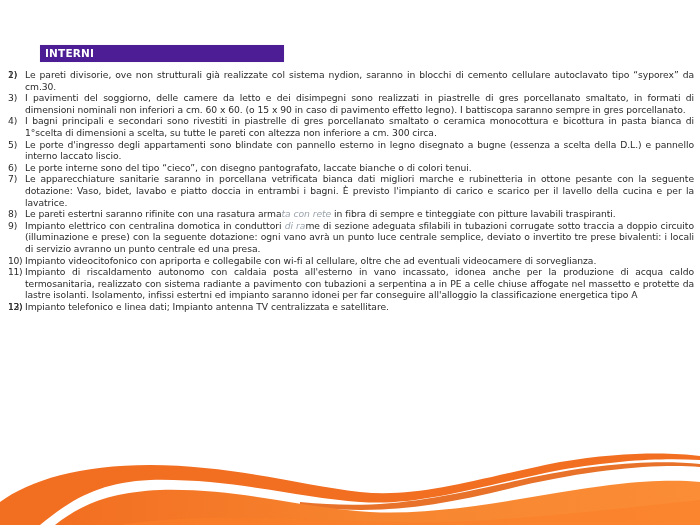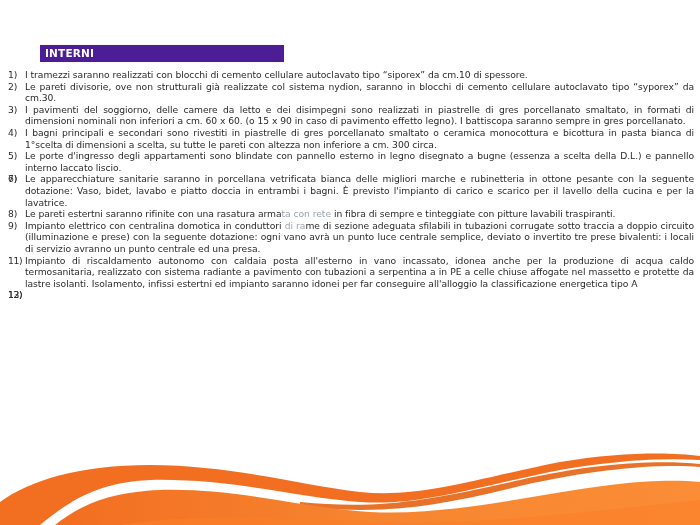--- a/index.html
+++ b/index.html
@@ -55,49 +55,50 @@
       text-align: justify;
     }
     .list li .num {
       position: absolute;
       left: 0;
       top: 0;
       width: 17px;
       white-space: nowrap;
     }
     .list li.two-digit .num { letter-spacing: -0.4px; }
-    .faded { color: #9aa3ad; }
+    .faded { color: #9aa3ad; font-style: italic; }
     .wave {
       position: absolute;
       left: 0;
       top: 440px;
       width: 700px;
       height: 85px;
     }
   </style>
 </head>
 <body>
 
 <div class="section-header">
   <span>INTERNI</span>
 </div>
 
 <ol class="list">
-  <li><span class="num">1)</span><span>I tramezzi saranno realizzati con blocchi di cemento cellulare autoclavato tipo “siporex” da cm.10 di spessore.</span></li>
+  <li><span class="num">1)</span></li>
   <li><span class="num">2)</span><span>Le pareti divisorie, ove non strutturali già realizzate col sistema nydion, saranno in blocchi di cemento cellulare autoclavato tipo “syporex” da cm.30.</span></li>
   <li><span class="num">3)</span><span>I pavimenti del soggiorno, delle camere da letto e dei disimpegni sono realizzati in piastrelle di gres porcellanato smaltato, in formati di dimensioni nominali non inferiori a cm. 60 x 60. (o 15 x 90 in caso di pavimento effetto legno). I battiscopa saranno sempre in gres porcellanato.</span></li>
   <li><span class="num">4)</span><span>I bagni principali e secondari sono rivestiti in piastrelle di gres porcellanato smaltato o ceramica monocottura e bicottura in pasta bianca di 1°scelta di dimensioni a scelta, su tutte le pareti con altezza non inferiore a cm. 300 circa.</span></li>
   <li><span class="num">5)</span><span>Le porte d'ingresso degli appartamenti sono blindate con pannello esterno in legno disegnato a bugne (essenza a scelta della D.L.) e pannello interno laccato liscio.</span></li>
-  <li><span class="num">6)</span></li>
-  <li><span class="num">7)</span><span>Le apparecchiature sanitarie saranno in porcellana vetrificata bianca delle migliori marche e rubinetteria in ottone pesante con la seguente dotazione: Vaso, bidet, lavabo e piatto doccia in entrambi i bagni. È previsto l'impianto di carico e scarico per il lavello della cucina e per la lavatrice.</span></li>
+  <li><span class="num">6)</span><span>Le porte interne sono del tipo “cieco”, con disegno pantografato, laccate bianche o di colori tenui.</span></li>
+  <li><span class="num">7)</span><span>Le apparecchiature sanitarie saranno in porcellana vetrificata bianca dati migliori marche e rubinetteria in ottone pesante con la seguente dotazione: Vaso, bidet, lavabo e piatto doccia in entrambi i bagni. È previsto l'impianto di carico e scarico per il lavello della cucina e per la lavatrice.</span></li>
   <li><span class="num">8)</span><span>Le pareti estertni saranno rifinite con una rasatura arma</span><span class="faded">ta con rete</span><span> in fibra di sempre e tinteggiate con pitture lavabili traspiranti.</span></li>
   <li><span class="num">9)</span><span>Impianto elettrico con centralina domotica in conduttori </span><span class="faded">di ra</span><span>me di sezione adeguata sfilabili in tubazioni corrugate sotto traccia a doppio circuito (illuminazione e prese) con la seguente dotazione: ogni vano avrà un punto luce centrale semplice, deviato o invertito tre prese bivalenti: i locali di servizio avranno un punto centrale ed una presa.</span></li>
+  <li class="two-digit"><span class="num">10)</span><span>Impianto videocitofonico con apriporta e collegabile con wi-fi al cellulare, oltre che ad eventuali videocamere di sorveglianza.</span></li>
   <li class="two-digit"><span class="num">11)</span><span>Impianto di riscaldamento autonomo con caldaia posta all'esterno in vano incassato, idonea anche per la produzione di acqua caldo termosanitaria, realizzato con sistema radiante a pavimento con tubazioni a serpentina a in PE a celle chiuse affogate nel massetto e protette da lastre isolanti. Isolamento, infissi estertni ed impianto saranno idonei per far conseguire all'alloggio la classificazione energetica tipo A</span></li>
   <li class="two-digit"><span class="num">12)</span></li>
-  <li class="two-digit"><span class="num">13)</span></li>
+  <li class="two-digit"><span class="num">13)</span><span>Impianto telefonico e linea dati; Impianto antenna TV centralizzata e satellitare.</span></li>
 </ol>
 
 <svg class="wave" viewBox="0 0 700 85" preserveAspectRatio="none" xmlns="http://www.w3.org/2000/svg">
   <defs>
     <linearGradient id="gMain" x1="0" y1="0" x2="1" y2="0">
       <stop offset="0" stop-color="#f26e21"></stop>
       <stop offset="0.5" stop-color="#f7852f"></stop>
       <stop offset="1" stop-color="#fb8d36"></stop>
     </linearGradient>
   </defs>

